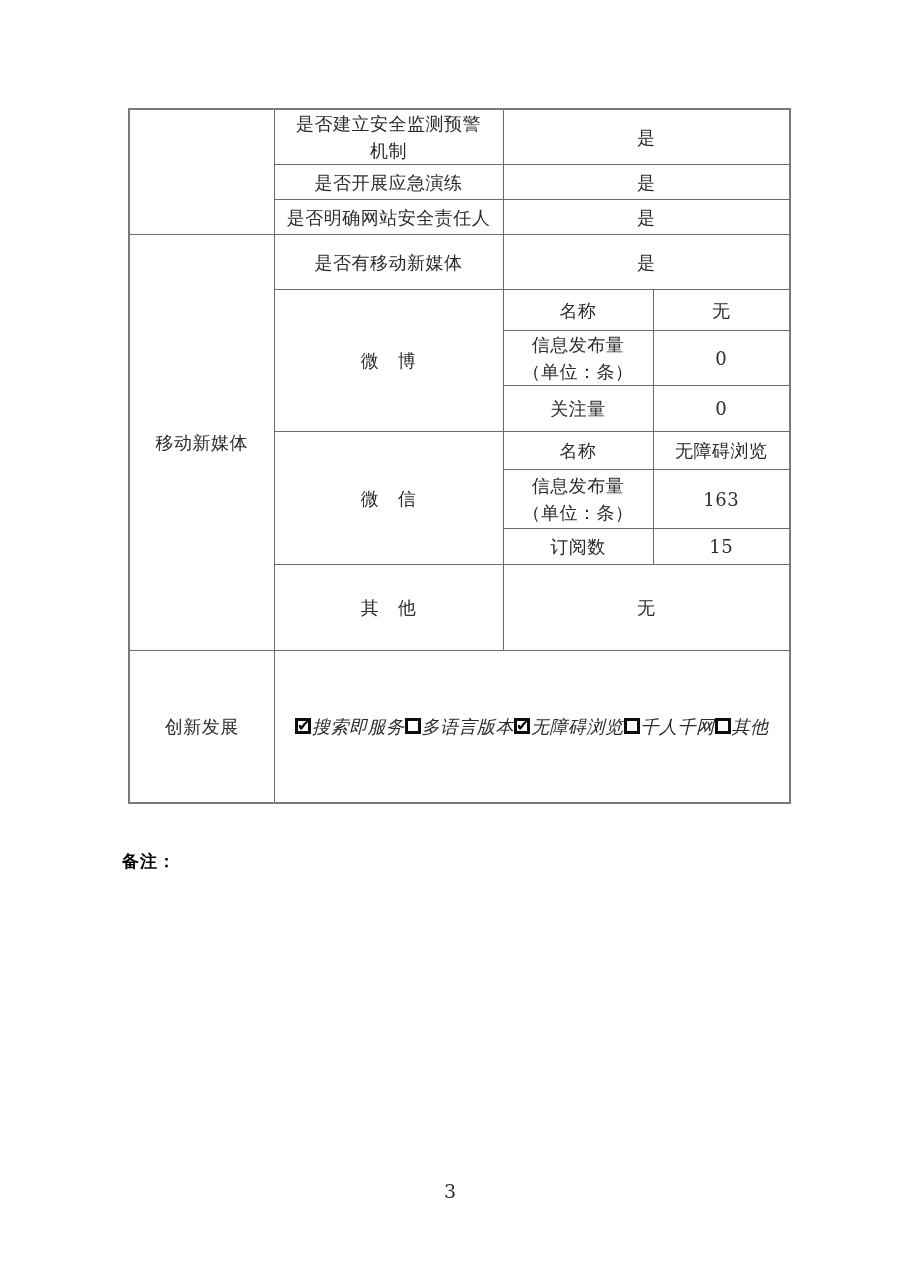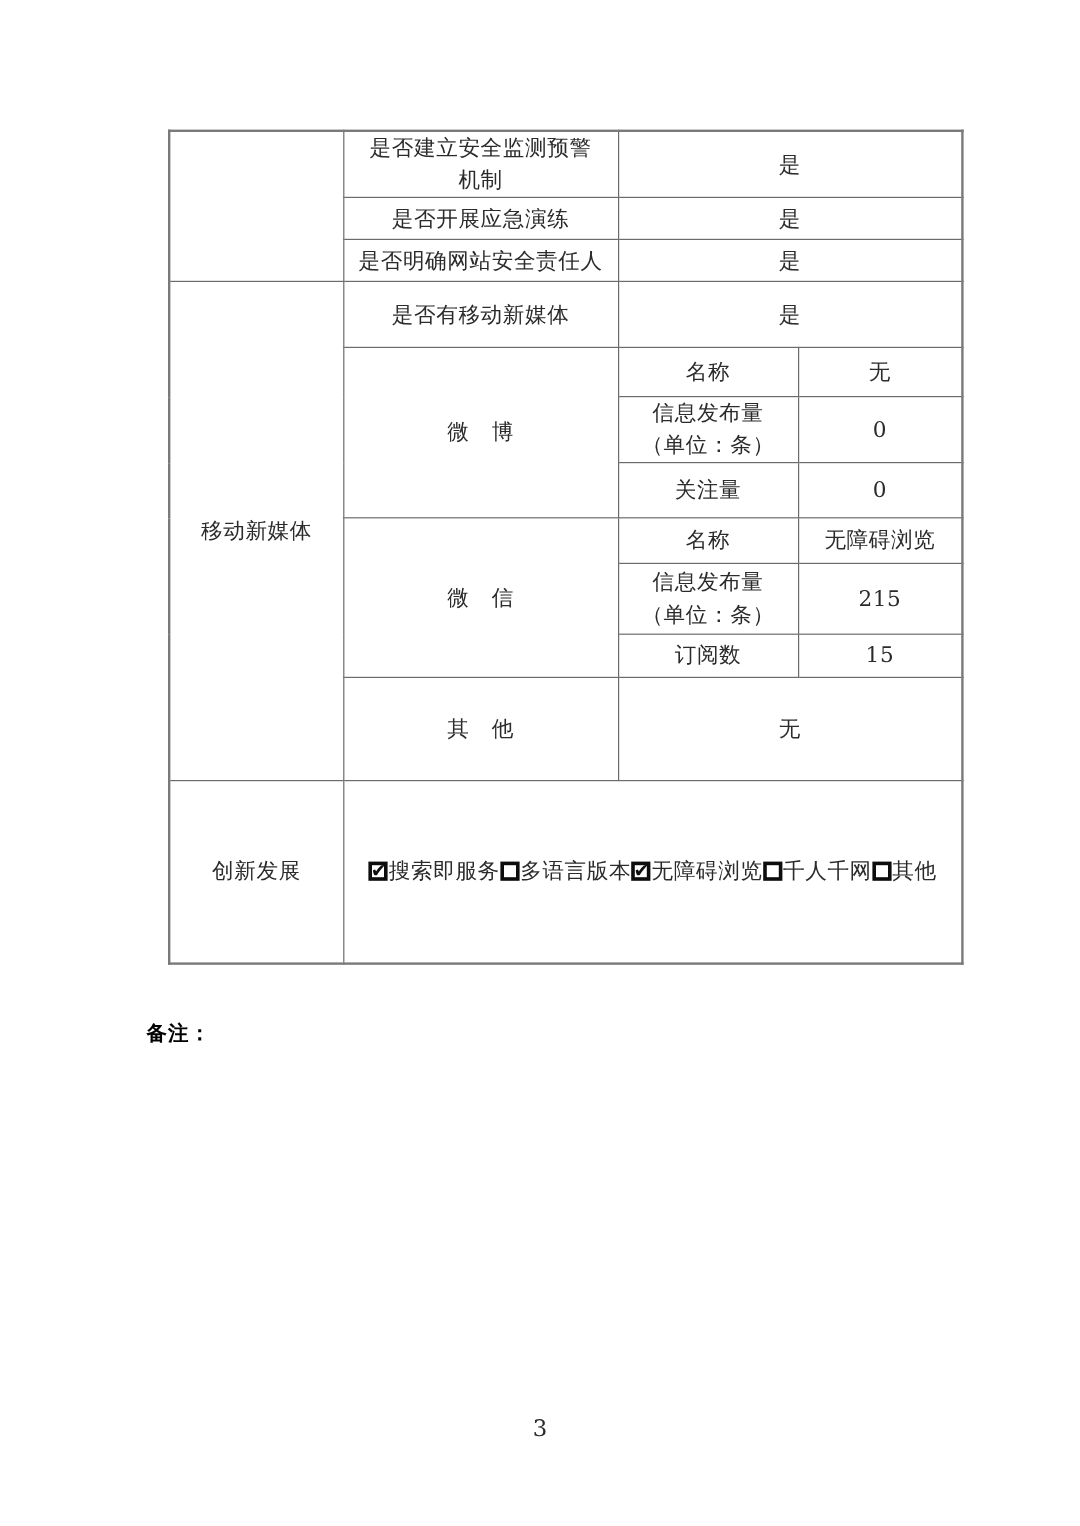--- a/index.html
+++ b/index.html
@@ -13,21 +13,20 @@
     color: #2b2b2b;
     overflow: hidden;
   }
   .doc-table {
     position: absolute;
     left: 128px;
     top: 108px;
     border-collapse: collapse;
     table-layout: fixed;
     border: 2px solid #7a7a7a;
-    margin-left: 12px;
   }
   .doc-table td {
     border: 1px solid #6b6b6b;
     text-align: center;
     vertical-align: middle;
     font-size: 18px;
     letter-spacing: 0.5px;
     line-height: 27px;
     padding: 0;
     overflow: hidden;
@@ -45,21 +44,21 @@
   tr.r10 { height: 36px; }
   tr.r11 { height: 86px; }
   tr.r12 { height: 152px; }
 
   .cb-line {
     display: flex;
     justify-content: center;
     align-items: center;
     white-space: nowrap;
   }
-  .cb-item { display: flex; align-items: center; }
+  .cb-item { display: flex; align-items: center; font-style: italic; }
   .cbx {
     width: 16px;
     height: 16px;
     border: 3px solid #0d0d0d;
     display: inline-block;
     position: relative;
     flex: 0 0 auto;
     margin-right: 1px;
     background: #ffffff;
   }
@@ -148,21 +147,21 @@
     <tr class="r8">
       <td rowspan="3">微　信</td>
       <td>名称</td>
       <td>无障碍浏览</td>
     </tr>
     <tr class="r9">
       <td>
         <div>信息发布量</div>
         <div>（单位：条）</div>
       </td>
-      <td>215</td>
+      <td>163</td>
     </tr>
     <tr class="r10">
       <td>订阅数</td>
       <td>15</td>
     </tr>
 
     <tr class="r11">
       <td>其　他</td>
       <td colspan="2">无</td>
     </tr>

